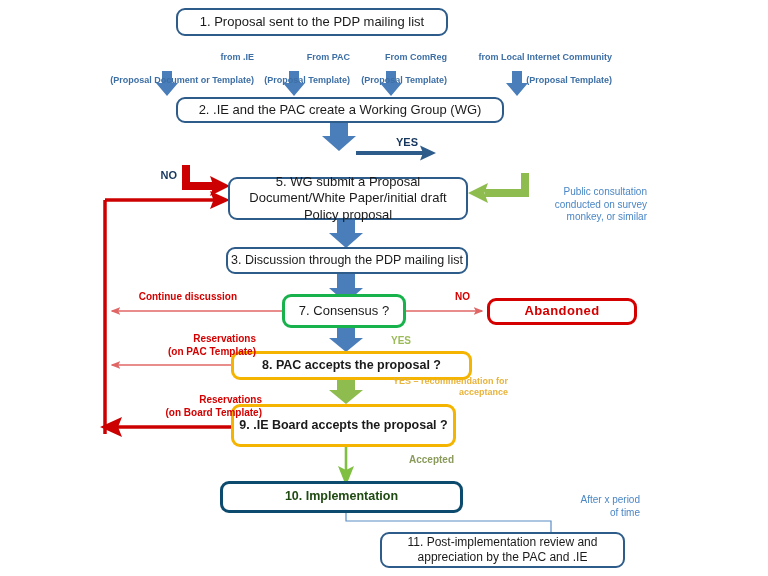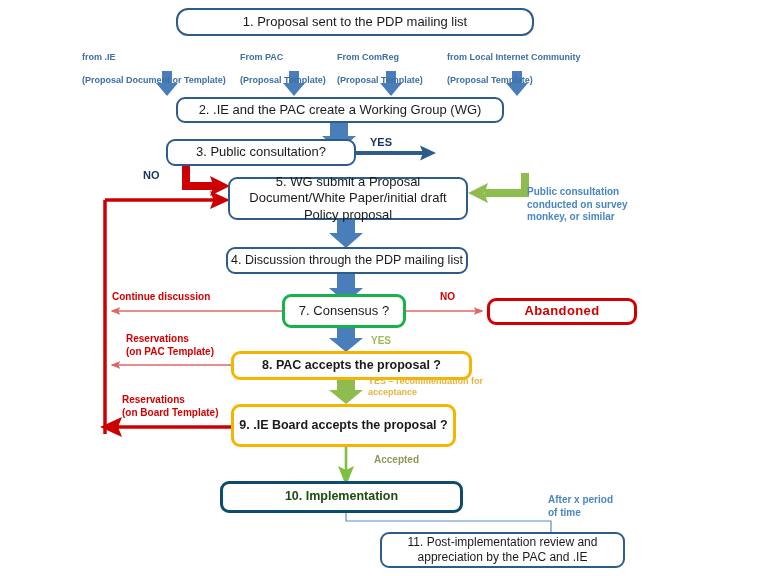--- a/index.html
+++ b/index.html
@@ -23,28 +23,28 @@
     line-height:1.25;
   }
   .node-blue{border:2px solid #2e5c8a;color:#1a1a1a;}
   .node-green{border:3px solid #17b24b;color:#1a1a1a;}
   .node-green-soft{border:3px solid #0c4a6e;color:#1f4a12;font-weight:bold;}
   .node-yellow{border:3px solid #f5b400;color:#1a1a1a;font-weight:bold;}
   .node-red{border:3px solid #d40000;color:#d40000;font-weight:bold;letter-spacing:.4px;}
 
   .lbl{
     position:absolute;
-    text-align:left;
+    text-align:right;
     line-height:1.25;
     white-space:pre-line;
   }
   .lbl-src{color:#3d6fa5;font-weight:bold;font-size:9px;}
   .lbl-yes-dark{color:#17365d;font-weight:bold;font-size:11px;}
   .lbl-no-dark{color:#17365d;font-weight:bold;font-size:11px;}
-  .lbl-blue-note{color:#4a86c5;font-weight:bold;font-size:10px;}
+  .lbl-blue-note{color:#4a86c5;font-weight:normal;font-size:10px;}
   .lbl-red{color:#d40000;font-weight:bold;font-size:10px;}
   .lbl-green{color:#9bbb59;font-weight:bold;font-size:10px;}
   .lbl-gold{color:#e8b33a;font-weight:bold;font-size:9px;}
   .lbl-olive{color:#8a9a5b;font-weight:bold;font-size:10px;}
 </style>
 </head>
 <body>
 
 <div id="canvas">
 
@@ -138,39 +138,36 @@
     <g>
       <path d="M346,447 V477" stroke="#7fc043" stroke-width="2.6" fill="none"></path>
       <path d="M346,486 L338,466 L346,470 L354,466 z" fill="#7fc043"></path>
     </g>
 
     <g>
       <path d="M346,512 V521 H551 V532" stroke="#5b8ec4" stroke-width="1.2" fill="none"></path>
     </g>
   </svg>
 
-  <div class="node node-blue" style="left:176px;top:8px;width:358px;height:28px;font-size:13px;border-radius:12px;">
+  <div class="node node-blue" style="left:176px;top:8px;width:272px;height:28px;font-size:13px;">
     <span>1. Proposal sent to the PDP mailing list</span>
   </div>
 
   <div class="node node-blue" style="left:176px;top:97px;width:328px;height:26px;font-size:13px;">
     <span>2. .IE and the PAC create a Working Group (WG)</span>
   </div>
 
-  <div class="node node-blue" style="left:166px;top:139px;width:190px;height:27px;font-size:13px;">
-    <span>3. Public consultation?</span>
-  </div>
 
 
   <div class="node node-blue" style="left:228px;top:177px;width:240px;height:43px;font-size:13px;padding:0 7px;">
     <span>5. WG submit a Proposal  Document/White Paper/initial draft Policy proposal</span>
   </div>
 
   <div class="node node-blue" style="left:226px;top:247px;width:242px;height:27px;font-size:12.5px;">
-    <span>4. Discussion through the PDP mailing list</span>
+    <span>3. Discussion through the PDP mailing list</span>
   </div>
 
   <div class="node node-green" style="left:282px;top:294px;width:124px;height:34px;font-size:13px;">
     <span>7. Consensus ?</span>
   </div>
 
   <div class="node node-red" style="left:487px;top:298px;width:150px;height:27px;font-size:13px;">
     <span>Abandoned</span>
   </div>
 

